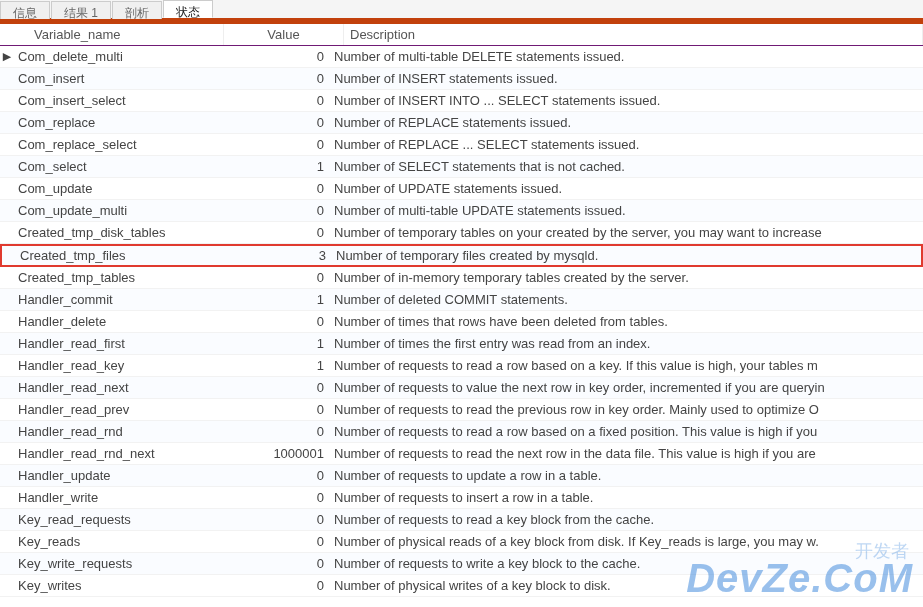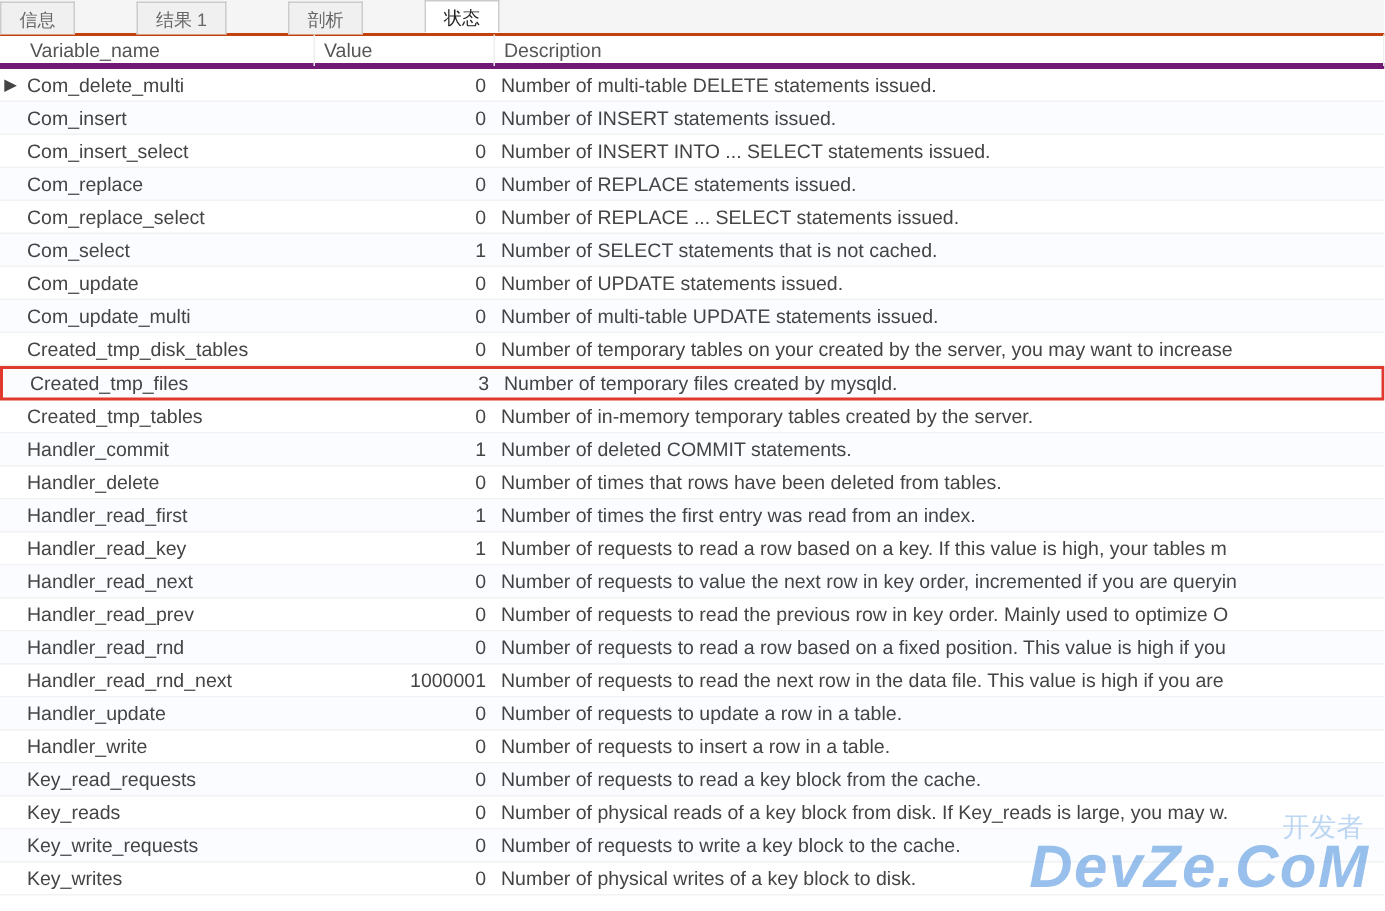--- a/index.html
+++ b/index.html
@@ -8,24 +8,23 @@
       font-size: 13px;
       color: #333;
       background: #fff;
       width: 923px;
       height: 607px;
       overflow: hidden;
       position: relative;
     }
     .tabs {
       display: flex;
-      border-bottom: 2px solid #c2410c;
+      border-bottom: 6px solid #c2410c;
       background: #f5f5f5;
       height: 24px;
-      gap: 40px;
     }
     .tab {
       padding: 3px 12px;
       border: 1px solid #ccc;
       border-bottom: none;
       background: #f0f0f0;
       color: #666;
       cursor: pointer;
       font-size: 12px;
       margin-right: 1px;
@@ -33,24 +32,25 @@
       top: 1px;
     }
     .tab.active {
       background: #fff;
       color: #222;
       border-bottom: 1px solid #fff;
       top: 0;
     }
     .grid-header {
       display: flex;
-      border-bottom: 4px solid #701a75;
+      border-bottom: 1px solid #701a75;
       height: 22px;
       align-items: center;
       background: #fff;
+      padding-left: 14px;
     }
     .grid-header .col {
       padding: 3px 6px;
       color: #555;
       font-size: 13px;
       border-right: 1px solid #eee;
       white-space: nowrap;
       overflow: hidden;
     }
     .row {
@@ -128,21 +128,21 @@
 <div class="tabs">
   <div class="tab">信息</div>
   <div class="tab">结果 1</div>
   <div class="tab">剖析</div>
   <div class="tab active">状态</div>
 </div>
 
 <div class="grid-header">
   <div class="col-marker"></div>
   <div class="col col-name">Variable_name</div>
-  <div class="col col-value" style="text-align:left;">Value</div>
+  <div class="col col-value" style="text-align:center;">Value</div>
   <div class="col col-desc">Description</div>
 </div>
 
 <div id="rows">
     <div class="row">
       <div class="col-marker">▶</div>
       <div class="col-name">Com_delete_multi</div>
       <div class="col-value">0</div>
       <div class="col-desc">Number of multi-table DELETE statements issued.</div>
     </div>

